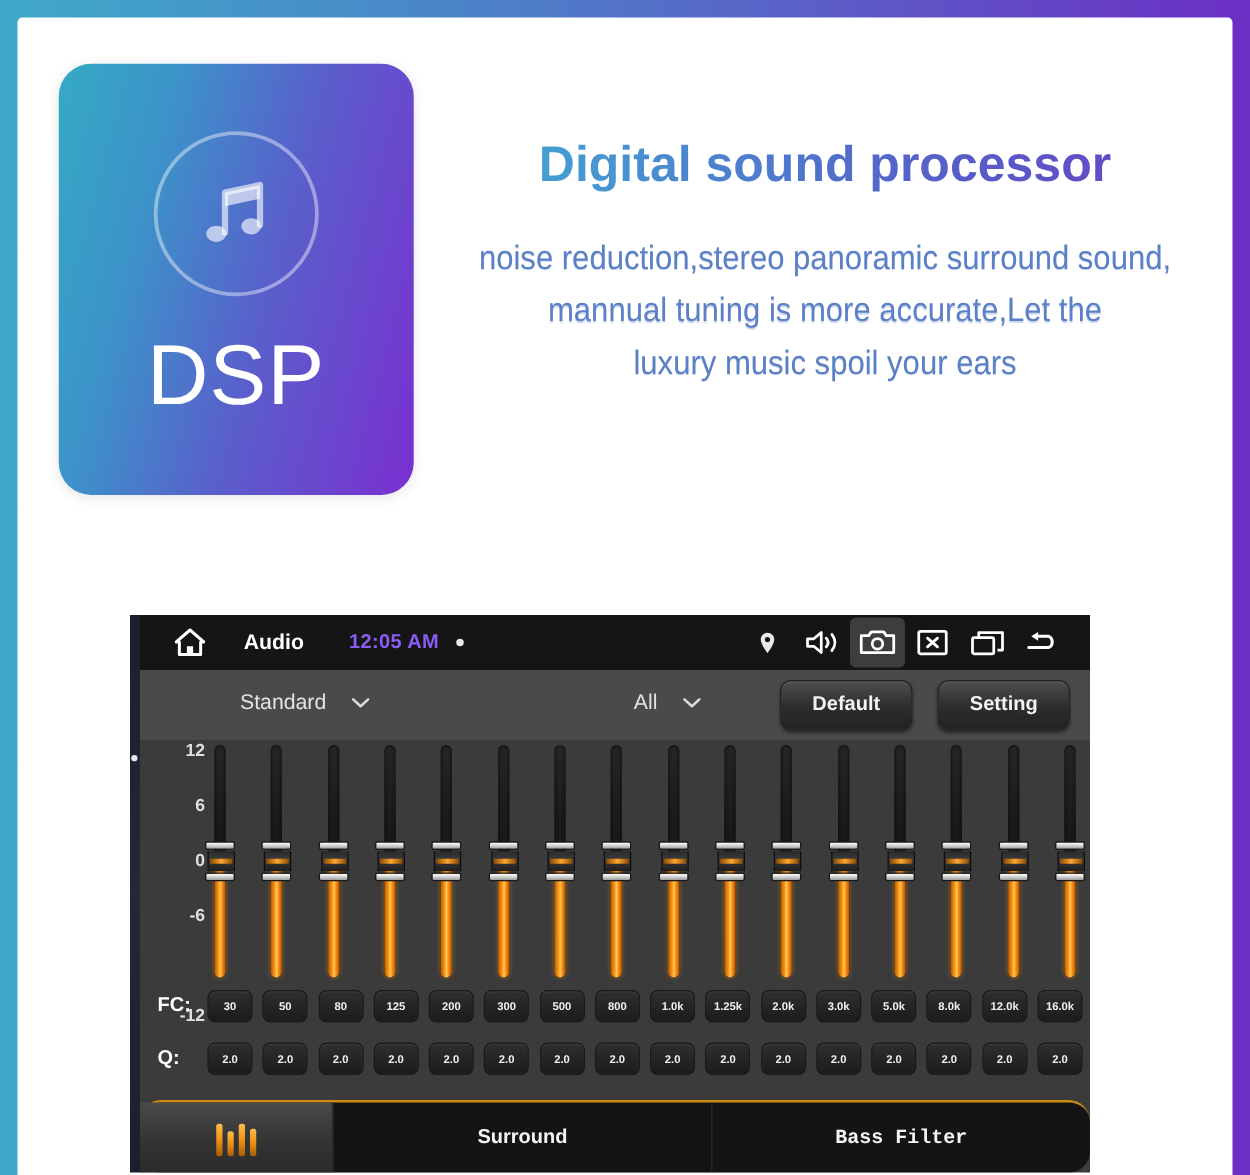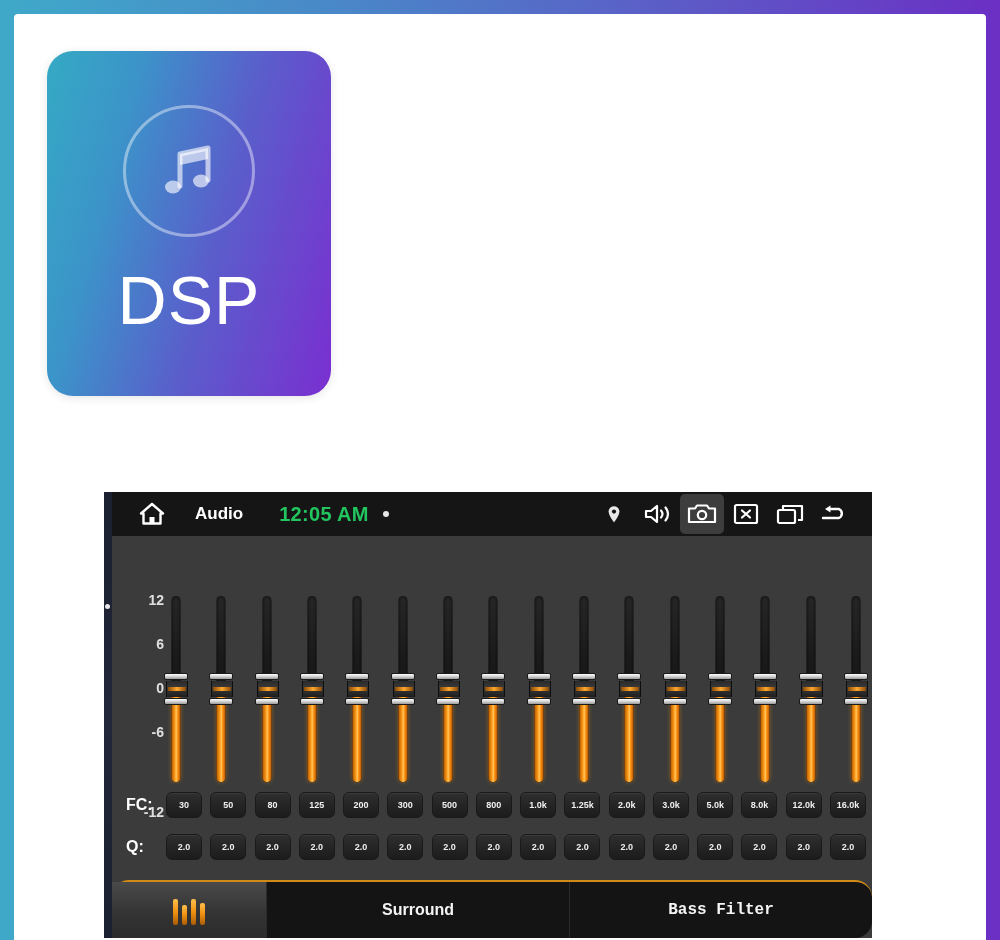--- a/index.html
+++ b/index.html
@@ -81,21 +81,21 @@
     background:#3b3b3b;overflow:hidden;
   }
 
   
   .statusbar{
     position:absolute;left:0;top:0;width:760px;height:44px;
     background:#151515;display:flex;align-items:center;
   }
   .sb-home{margin-left:25px;width:30px;height:30px;display:flex;align-items:center;justify-content:center;}
   .sb-title{margin-left:28px;color:#ffffff;font-size:17px;font-weight:bold;}
-  .sb-time{margin-left:36px;color:#22c55e;font-size:20px;font-weight:bold;letter-spacing:.3px;}
+  .sb-time{margin-left:36px;color:#8b5cf6;font-size:16px;font-weight:bold;letter-spacing:.3px;}
   .sb-dot{margin-left:14px;width:6px;height:6px;border-radius:50%;background:#e6e6e6;}
   .sb-spacer{flex:1;}
   .sb-ico{
     width:44px;height:44px;display:flex;align-items:center;justify-content:center;
   }
   .sb-ico.active{background:#3d3d3d;border-radius:5px;height:40px;}
   .sb-ico:last-child{margin-right:16px;}
 
   
   .presetrow{
@@ -224,20 +224,28 @@
         <svg class="logo-note" viewBox="0 0 70 70">
           <path d="M26 50 V18 L54 12 V44" fill="none" stroke="rgba(255,255,255,.62)" stroke-width="5" stroke-linecap="round" stroke-linejoin="round"></path>
           <path d="M26 18 L54 12 L54 23 L26 29 Z" fill="rgba(255,255,255,.62)"></path>
           <ellipse cx="19" cy="51" rx="8" ry="6.5" fill="rgba(255,255,255,.62)"></ellipse>
           <ellipse cx="47" cy="45" rx="8" ry="6.5" fill="rgba(255,255,255,.62)"></ellipse>
         </svg>
       </div>
       <div class="logo-text">DSP</div>
     </div>
 
+    <div class="hero-copy">
+      <div class="hero-title">Digital sound processor</div>
+      <div class="hero-sub">
+        <div>noise reduction,stereo panoramic surround sound,</div>
+        <div>mannual tuning is more accurate,Let the</div>
+        <div>luxury music spoil your ears</div>
+      </div>
+    </div>
   </div>
 
   <div class="device">
     <div class="bezel">
       <div class="bezel-dot"></div>
     </div>
 
     <div class="screen">
 
       <div class="statusbar">
@@ -284,20 +292,36 @@
           </svg>
         </div>
         <div class="sb-ico">
           <svg width="30" height="22" viewBox="0 0 30 22">
             <path d="M4 15 H20 A5 5 0 0 0 20 6 H9" fill="none" stroke="#fff" stroke-width="2.4" stroke-linecap="round" stroke-linejoin="round"></path>
             <path d="M11.5 2.5 L6 6 L11.5 9.5 Z" fill="#fff"></path>
           </svg>
         </div>
       </div>
 
+      <div class="presetrow">
+        <div class="dd dd-standard">
+          <span>Standard</span>
+          <svg class="chev" viewBox="0 0 15 9">
+            <path d="M1.5 1.5 L7.5 7 L13.5 1.5" fill="none" stroke="#dcdcdc" stroke-width="2" stroke-linecap="round" stroke-linejoin="round"></path>
+          </svg>
+        </div>
+        <div class="dd dd-all">
+          <span>All</span>
+          <svg class="chev" viewBox="0 0 15 9">
+            <path d="M1.5 1.5 L7.5 7 L13.5 1.5" fill="none" stroke="#dcdcdc" stroke-width="2" stroke-linecap="round" stroke-linejoin="round"></path>
+          </svg>
+        </div>
+        <div class="pill pill-default">Default</div>
+        <div class="pill pill-setting">Setting</div>
+      </div>
 
       <div class="eqarea">
         <div class="yaxis">
               <div class="ytick" style="top: 0px;">12</div>
               <div class="ytick" style="top: 44px;">6</div>
               <div class="ytick" style="top: 88px;">0</div>
               <div class="ytick" style="top: 132px;">-6</div>
               <div class="ytick" style="top: 176px; margin-top: 36px;">-12</div>
             </div>
         <div class="sliders">

